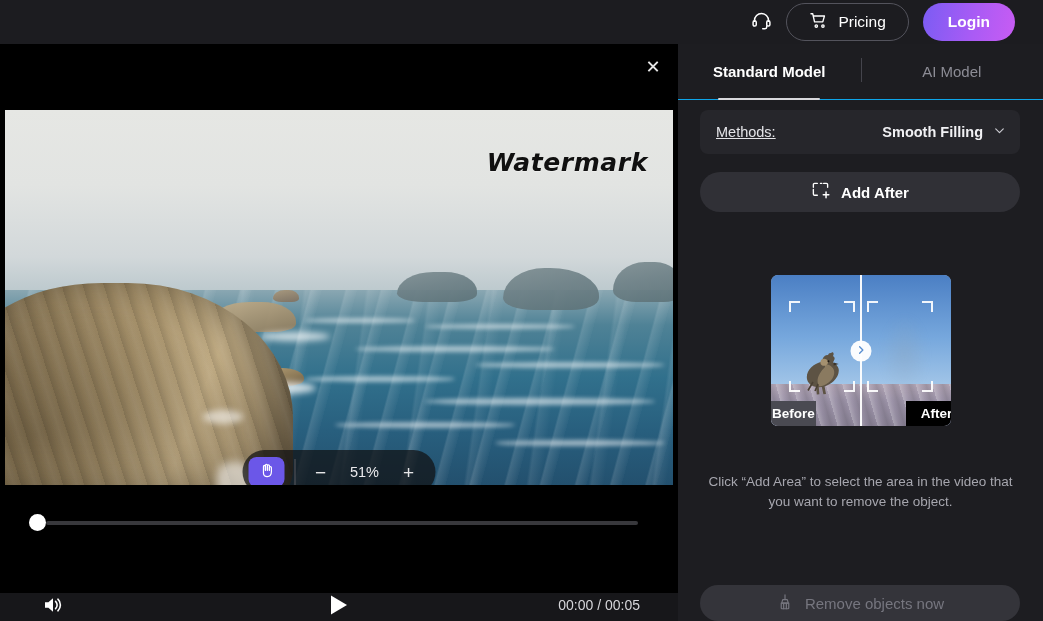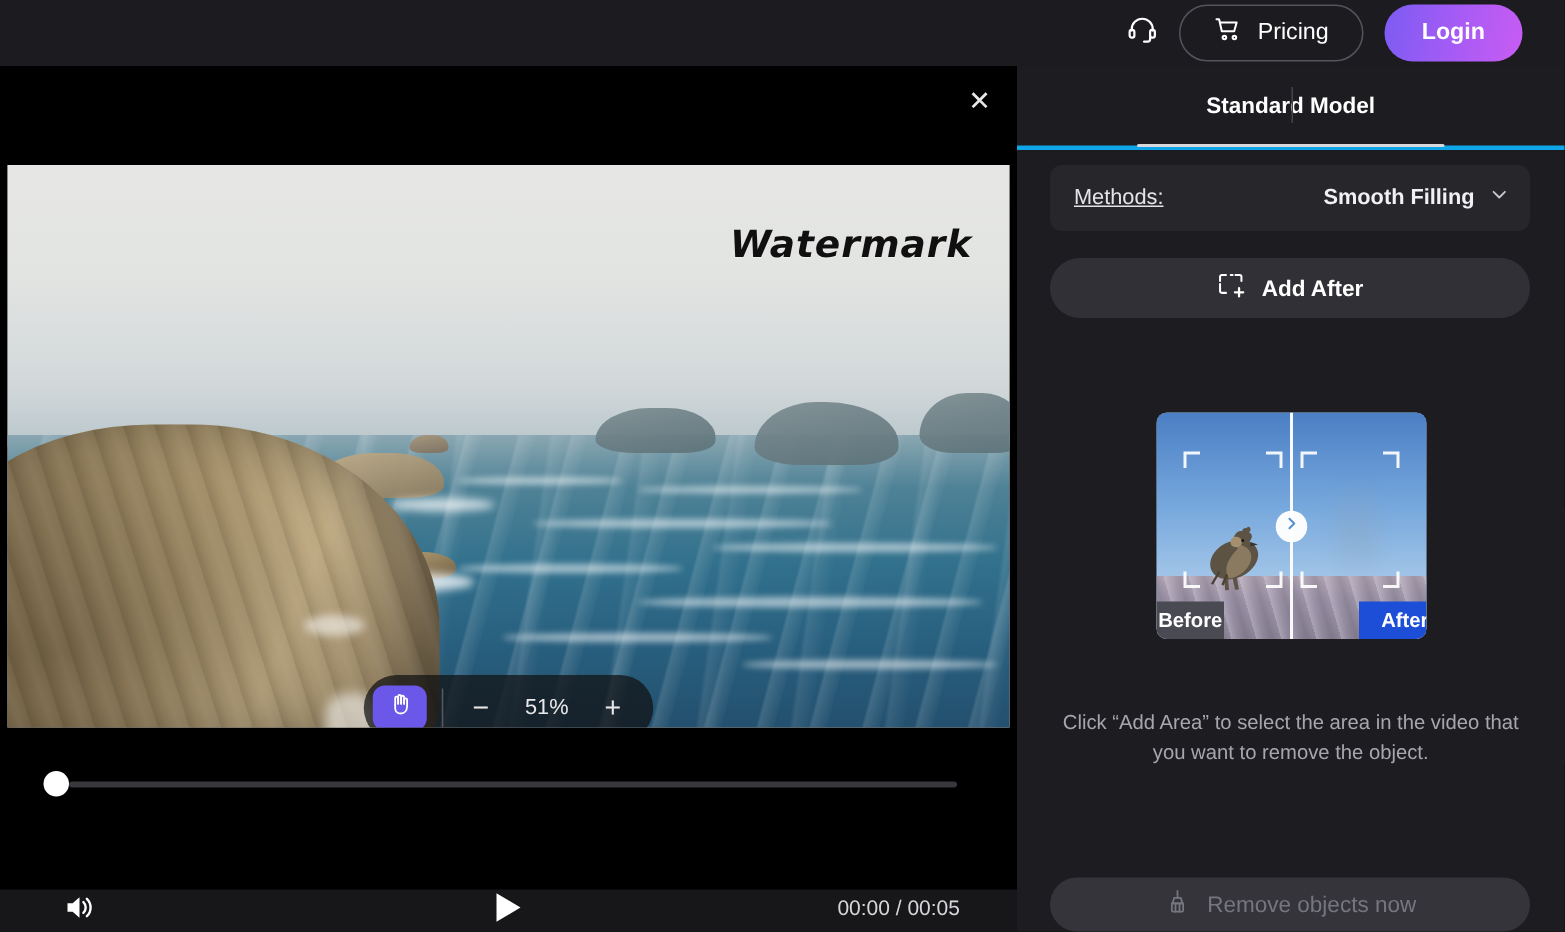--- a/index.html
+++ b/index.html
@@ -200,21 +200,21 @@
   
   .side-panel {
     position: absolute; left: 678px; top: 44px;
     width: 365px; height: 577px;
     background: #1d1d21;
   }
   .tabs {
     position: absolute; left: 0; top: 0;
     width: 100%; height: 56px;
     display: flex; align-items: center;
-    border-bottom: 3px solid #0ea5e9;
+    border-bottom: 1px solid #0ea5e9;
     text-align: right;
   }
   .tab {
     flex: 1 1 0; height: 100%;
     display: flex; align-items: center; justify-content: center;
     font-size: 15px; cursor: pointer;
     color: #8c8c95; position: relative;
     font-family: "Liberation Sans", sans-serif;
   }
   .tab.active { color: #ffffff; font-weight: 700; }
@@ -297,21 +297,21 @@
     display: flex; align-items: center; justify-content: center;
     cursor: pointer;
   }
   .prev-tag {
     position: absolute; bottom: 0; height: 25px;
     display: flex; align-items: center; justify-content: center;
     color: #ffffff; font-size: 13.5px; font-weight: 700;
     font-family: "Liberation Sans", sans-serif;
   }
   .tag-before { left: 0; width: 50%; background: #4a4a52; }
-  .tag-after  { right: 0; width: 50%; background: #1d4ed8; padding-left: 16px; }
+  .tag-after  { right: 0; width: 50%; background: #000000; padding-left: 16px; }
 
   .hint {
     position: absolute; left: 30px; top: 428px;
     width: 305px;
     text-align: center;
     color: #a6a6ae; font-size: 13.5px; line-height: 1.45;
     font-family: "Liberation Sans", sans-serif;
   }
 
   .remove-btn {
@@ -433,20 +433,21 @@
 
     <div class="time-label">00:00 / 00:05</div>
   </div>
 </div>
 
 <div class="side-panel">
 
   <div class="tabs">
     <div class="tab active">Standard Model</div>
     <div class="tab-divider"></div>
+    <div class="tab">AI Model</div>
   </div>
 
   <div class="methods-row">
     <span class="methods-label">Methods:</span>
     <span class="methods-value-wrap">
       <span class="methods-value">Smooth Filling</span>
       <span>
         <svg width="13" height="13" viewBox="0 0 24 24" fill="none" stroke="#c9c9d0" stroke-width="2.2" stroke-linecap="round" stroke-linejoin="round">
           <path d="M5 9l7 7 7-7"></path>
         </svg>

